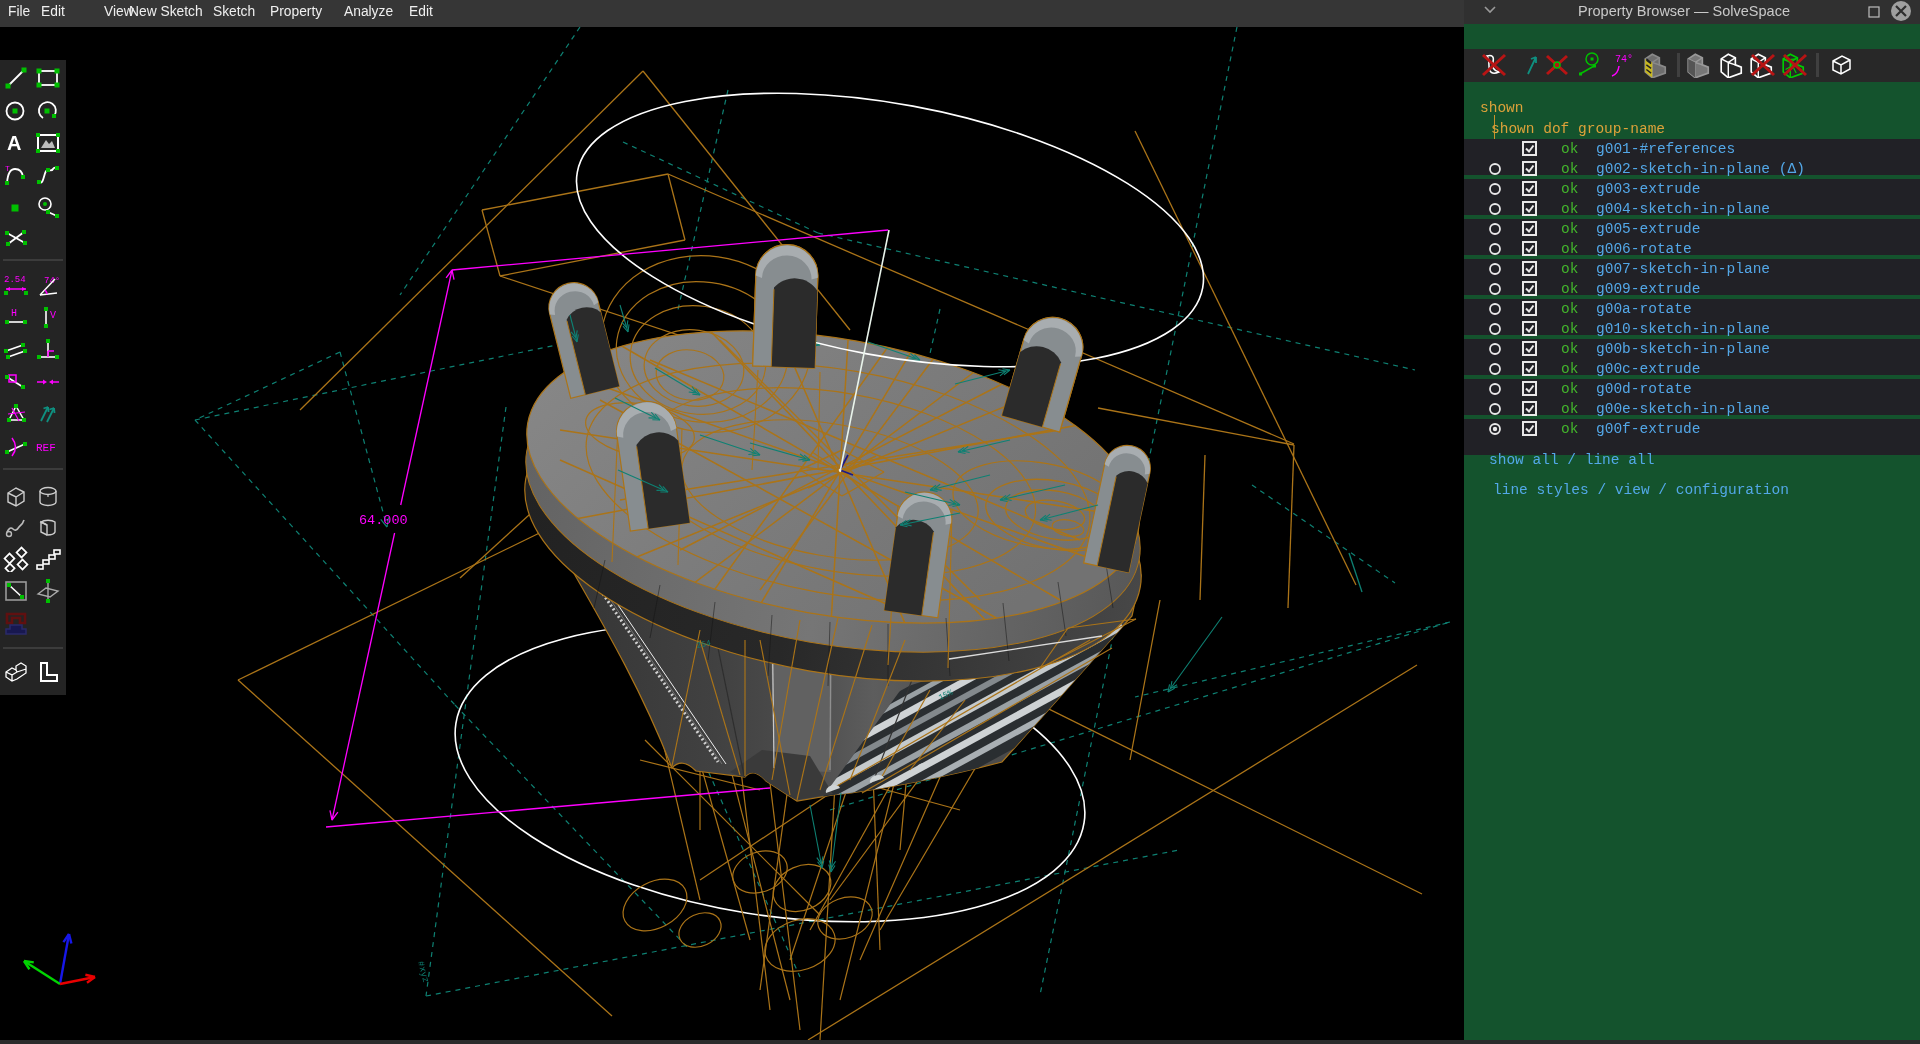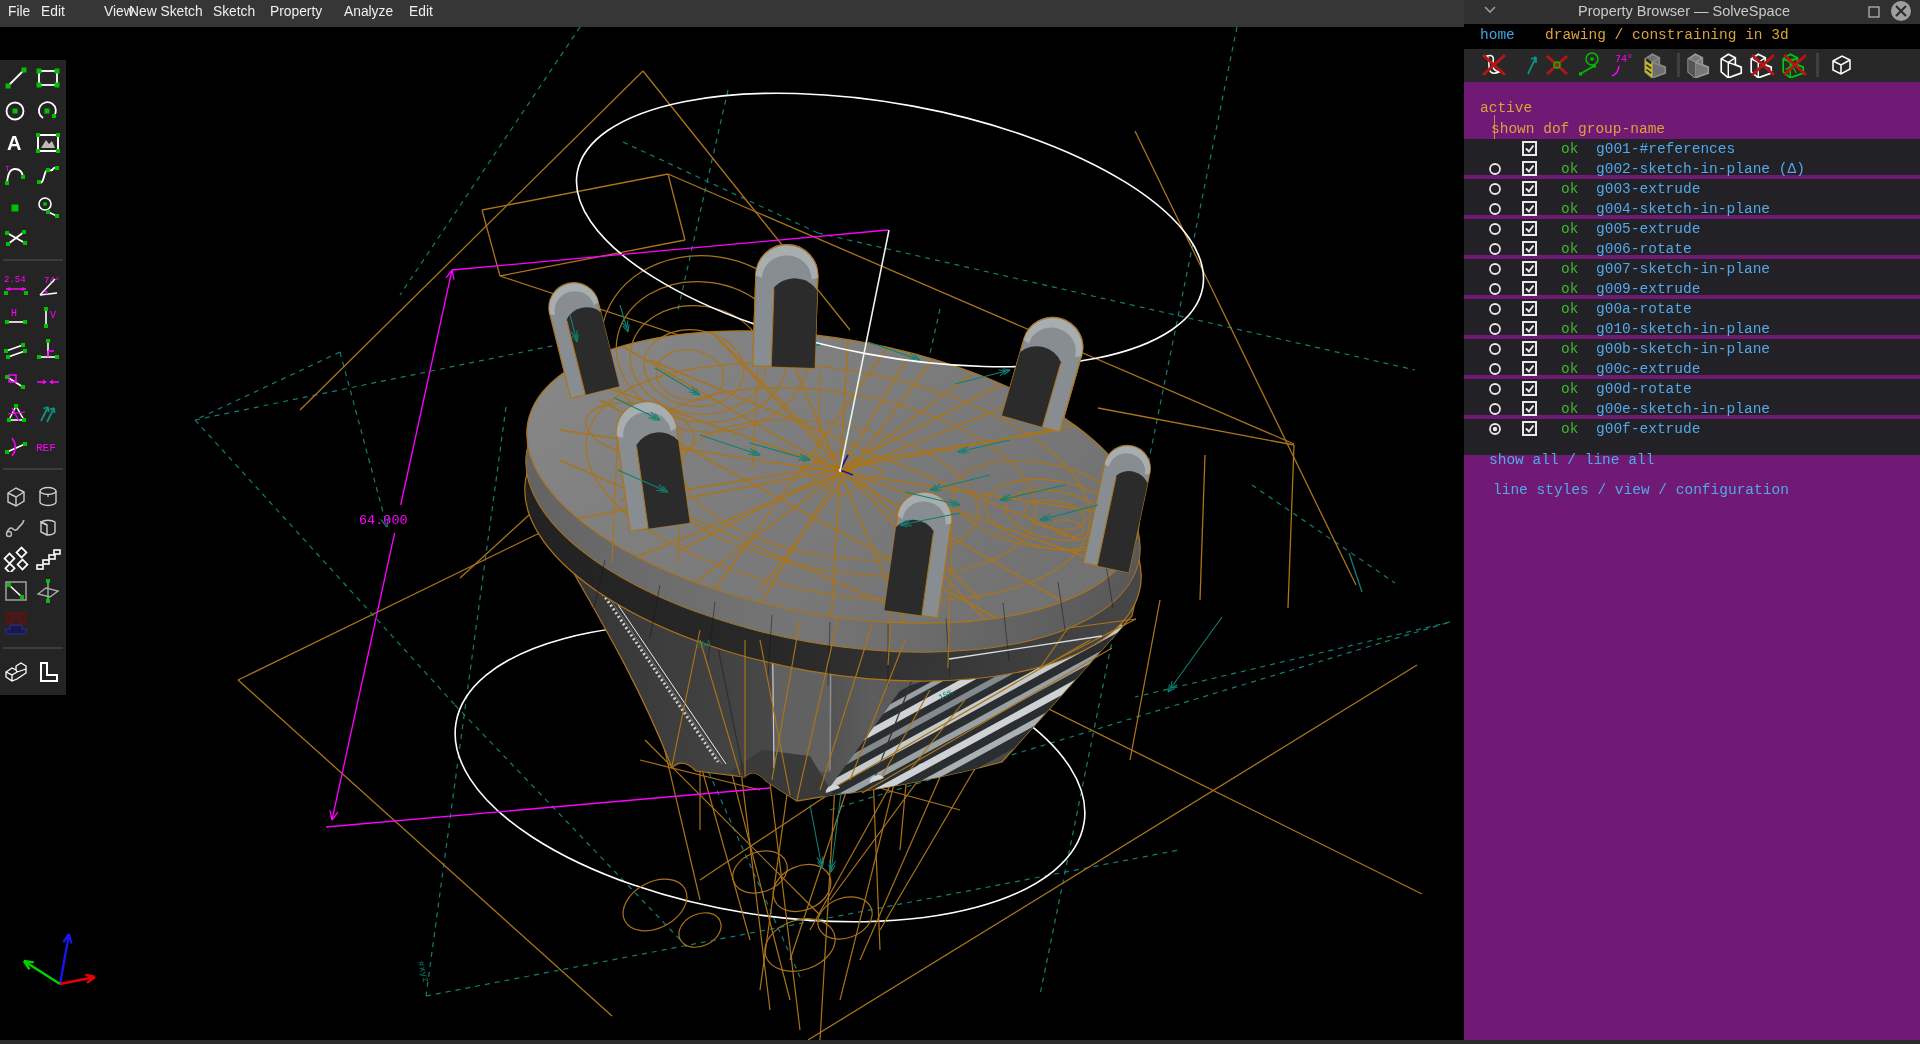--- a/index.html
+++ b/index.html
@@ -1,21 +1,21 @@
 <!DOCTYPE html>
 <html><head><meta charset="utf-8"><style>
 html,body{margin:0;padding:0;background:#000;width:1920px;height:1044px;overflow:hidden}
 *{box-sizing:border-box}
 body{font-family:"Liberation Sans",sans-serif;position:relative}
 #menubar{position:absolute;left:0;top:0;width:1464px;height:27px;background:#363636;color:#efefef;font-size:13.8px}
 #menubar span{position:absolute;top:4px}
 #ltb{position:absolute;left:0;top:60px;width:66px;height:635px;background:#242424}
 .ic{position:absolute;width:26px;height:26px}
 .sep{position:absolute;left:3px;width:60px;height:2px;background:#3c3c3c}
-#rpanel{position:absolute;left:1464px;top:0;width:456px;height:1044px;background:#701a75;font-family:"Liberation Mono",monospace}
+#rpanel{position:absolute;left:1464px;top:0;width:456px;height:1044px;background:#14532d;font-family:"Liberation Mono",monospace}
 #rtitle{position:absolute;left:0;top:0;width:456px;height:24px;background:#303030;font-family:"Liberation Sans",sans-serif;color:#c9c9c9;font-size:14.5px}
 #rnav{position:absolute;left:0;top:24px;width:456px;height:25px;background:#000;font-size:14.5px}
 #ristrip{position:absolute;left:0;top:49px;width:456px;height:33px;background:#282828}
 #rlist{position:absolute;left:0;top:82px;width:456px;font-size:14.5px;color:#4ea6e8}
 .row{position:absolute;left:0;width:456px;height:36px}
 .stripe{background:#212126}
 .okg{color:#43b52c;position:absolute;left:97px;top:2px}
 .gname{position:absolute;left:132px;top:2px;color:#53a8e8}
 #botstrip{position:absolute;left:0;top:1040px;width:1920px;height:4px;background:#2b2b2b}
 svg{display:block}
@@ -561,24 +561,20 @@
       <svg width="16" height="12" style="position:absolute;left:18px;top:4px">
         <path d="M3 3 L8 8 L13 3" fill="none" stroke="#9a9a9a" stroke-width="1.6"></path>
       </svg>
       <span style="position:absolute;left:114px;top:3px">Property Browser — SolveSpace</span>
 <svg width="456" height="24" style="position:absolute;left:0;top:0">
         <rect x="405" y="7" width="10" height="10" fill="none" stroke="#bdbdbd" stroke-width="1.2"></rect>
         <circle cx="437" cy="11" r="10" fill="#9f9f9f"></circle>
         <path d="M432 6 L442 16 M442 6 L432 16" stroke="#2e2e2e" stroke-width="2.2" fill="none"></path>
       </svg>
 </div>
-<div id="rnav">
-      <span style="position:absolute;left:16px;top:3px;color:#40a4df">home</span>
-      <span style="position:absolute;left:81px;top:3px;color:#dda23a">drawing / constraining in 3d</span>
-    </div>
 <div id="ristrip">
       <svg style="position:absolute;left:17px;top:3px" width="26" height="26" viewBox="0 0 26 26">
         <path d="M6 4 Q14 2 12 10 Q10 18 18 20 Q8 24 8 14 Q8 6 6 4 Z" fill="none" stroke="#fff" stroke-width="1.5"></path>
         <path d="M2 3 L24 23 M24 3 L2 23" stroke="#b81414" stroke-width="3"></path>
       </svg>
       <svg style="position:absolute;left:56px;top:3px" width="26" height="26" viewBox="0 0 26 26">
         <path d="M8 22 L16 5 M16 5 l-5 2 M16 5 l0 6" stroke="#0f9080" stroke-width="1.8" fill="none"></path>
       </svg>
       <svg style="position:absolute;left:80px;top:3px" width="26" height="26" viewBox="0 0 26 26">
         <path d="M3 4 L23 22 M23 4 L3 22" stroke="#b81414" stroke-width="3"></path>
@@ -631,21 +627,21 @@
         </g>
         <path d="M2 3 L24 23 M24 3 L2 23" stroke="#b81414" stroke-width="3"></path>
       </svg>
       <svg style="position:absolute;left:364px;top:3px" width="26" height="26" viewBox="0 0 26 26">
         <path d="M5 9 L14 4 L22 8 L22 17 L13 22 L5 18 Z M5 9 L13 13 L22 8 M13 13 L13 22" fill="none" stroke="#fff" stroke-width="1.5"></path>
       </svg>
       <div style="position:absolute;left:213px;top:4px;width:3px;height:24px;background:#404040"></div>
       <div style="position:absolute;left:352px;top:4px;width:3px;height:24px;background:#404040"></div>
     </div>
 <div id="rlist">
-<div style="position:absolute;left:16px;top:18px;color:#dda23a">active</div>
+<div style="position:absolute;left:16px;top:18px;color:#dda23a">shown</div>
 <div style="position:absolute;left:30px;top:33px;width:1px;height:43px;background:#c8922c"></div>
 <div style="position:absolute;left:27px;top:39px;color:#dda23a">shown dof group-name</div>
 <div class="row stripe" style="top:57px">
         <svg width="16" height="16" style="position:absolute;left:58px;top:2px">
           <rect x="1" y="1" width="13" height="13" fill="none" stroke="#e8e8e8" stroke-width="2"></rect>
           <path d="M4 7.5 L7 10.5 L11.5 4.5" stroke="#e8e8e8" stroke-width="2" fill="none"></path>
         </svg>
         <span class="okg">ok</span>
         <span class="gname">g001-#references</span>
       </div>

